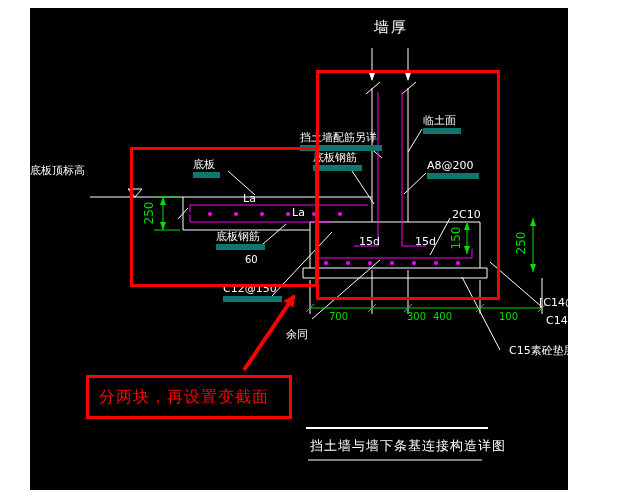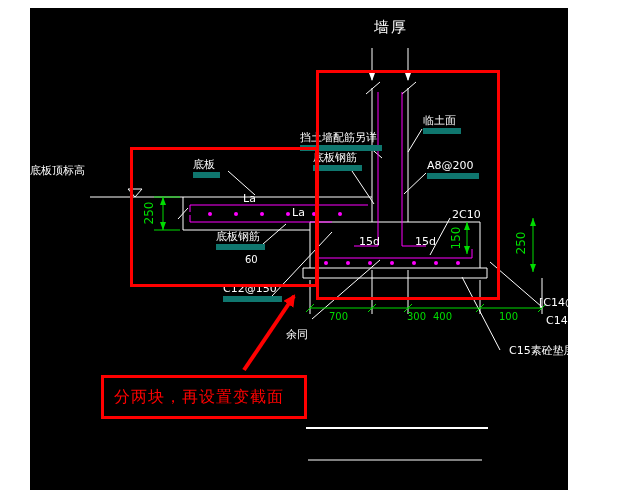--- a/index.html
+++ b/index.html
@@ -9,21 +9,21 @@
   .canvas svg { position:absolute; left:0; top:0; }
   .lbl { position:absolute; color:#ffffff; font-size:11px; line-height:13px; white-space:nowrap; }
   .ul { border-bottom:6px solid #0f766e; padding-bottom:1px; padding-right:5px; }
   .green { color:#00dd00; }
   .rot { width:40px; height:14px; text-align:center; transform:rotate(-90deg); transform-origin:center; font-size:12px; }
   .dimtxt { font-size:10px; }
   .toplabel { font-size:15px; letter-spacing:2px; }
   .title { position:absolute; left:276px; top:376px; color:#ffffff; font-family:"DejaVu Sans Mono", monospace; font-size:34px; line-height:40px; letter-spacing:1px; }
   .subtitle { position:absolute; left:280px; top:430px; color:#ffffff; font-size:13px; line-height:16px; letter-spacing:1px; }
   .redbox { position:absolute; border:3px solid #ff0000; }
-  .rednote-box { position:absolute; left:56px; top:367px; width:206px; height:44px; border:3px solid #ff0000; display:flex; align-items:center; padding-left:10px;margin-left:15px; }
+  .rednote-box { position:absolute; left:56px; top:367px; width:206px; height:44px; border:3px solid #ff0000; display:flex; align-items:center; padding-left:10px; }
   .rednote-text { color:#ff0000; font-size:16px; letter-spacing:1px; white-space:nowrap; }
 </style>
 </head>
 <body>
 
 <div class="canvas">
 
   <svg width="582" height="482" viewBox="0 0 582 482">
     <defs>
       <marker id="mw" markerWidth="10" markerHeight="8" refX="7" refY="3" orient="auto" markerUnits="userSpaceOnUse">
@@ -179,20 +179,21 @@
   <div class="lbl" style="left:471px;top:336px;margin-left:8px;">C15素砼垫层</div>
 
   <div class="lbl green dimtxt" style="left:299px;top:302px;">700</div>
   <div class="lbl green dimtxt" style="left:349px;top:302px;margin-left:28px;">300</div>
   <div class="lbl green dimtxt" style="left:403px;top:302px;">400</div>
   <div class="lbl green dimtxt" style="left:469px;top:302px;">100</div>
   <div class="lbl green rot" style="left:100px;top:198px;">250</div>
   <div class="lbl green rot" style="left:407px;top:223px;">150</div>
   <div class="lbl green rot" style="left:472px;top:228px;">250</div>
 
+  <div class="subtitle">挡土墙与墙下条基连接构造详图</div>
 
   <div class="redbox" style="left:286px;top:62px;width:184px;height:230px;"></div>
   <div class="redbox" style="left:100px;top:139px;width:188px;height:140px;"></div>
   <div class="rednote-box">
     <span class="rednote-text">分两块，再设置变截面</span>
   </div>
 
 </div>
 
 </body></html>

